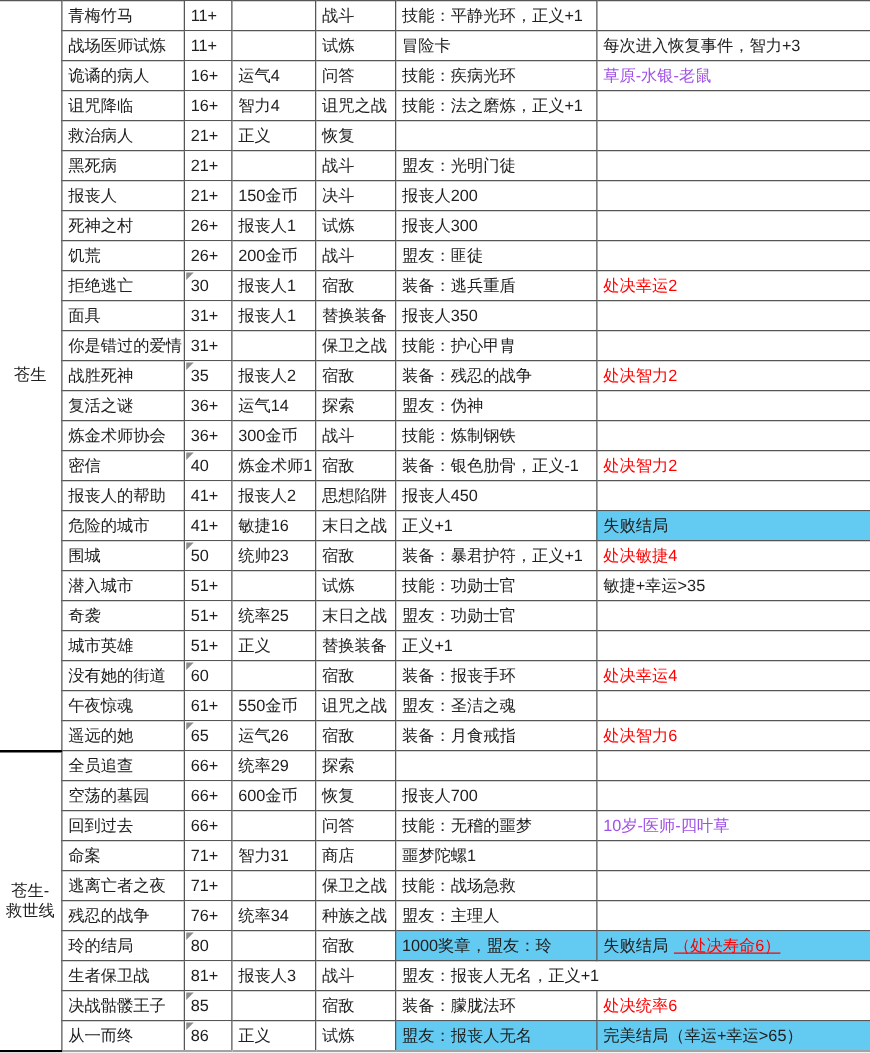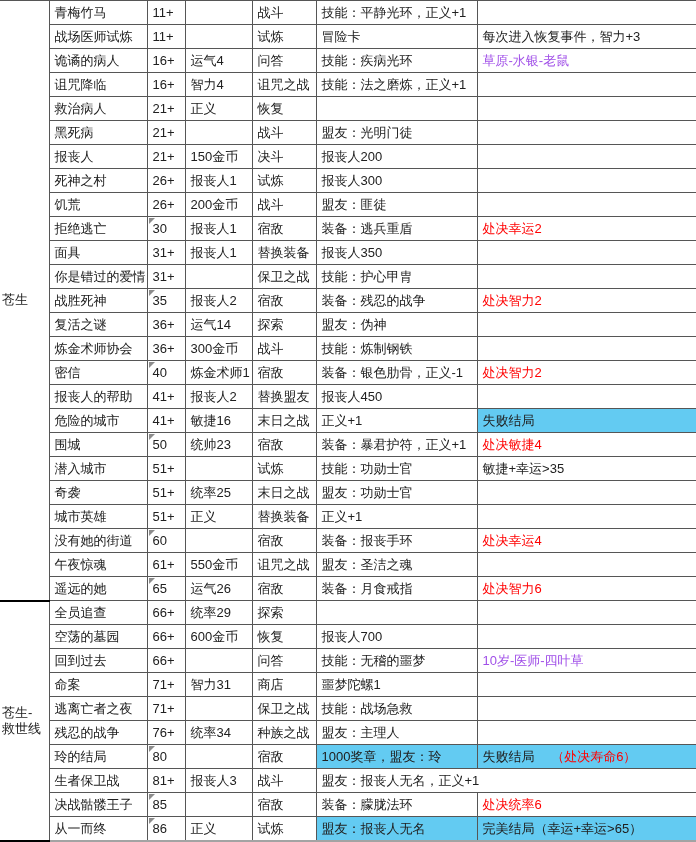--- a/index.html
+++ b/index.html
@@ -12,34 +12,34 @@
         border-bottom:2px solid #000;}
   td{
     border:1px solid #565656;
     height:24px;box-sizing:border-box;
     padding:0 0 0 5px;vertical-align:middle;
     white-space:nowrap;line-height:23px;
     background:#ffffff;
   }
   tr:last-child td{border-bottom:2px solid #a3a3a3;}
   td.section-cell{
-    border-left:none;text-align:left;padding:0 2px;
+    border-left:none;text-align:center;padding:0 2px;
     vertical-align:middle;line-height:16px;white-space:normal;
     border-bottom:2px solid #000;
   }
   td.section-cell .sec-line{display:block;}
   td.level-cell{position:relative;}
   .corner{
     position:absolute;left:1px;top:1px;width:0;height:0;
     border-left:6px solid #8c8c8c;border-bottom:6px solid transparent;
   }
   td.blue{background:var(--blue,#63CBF2);}
   .red{color:var(--red,#FF0000);}
   .purple{color:var(--purple,#A04FE8);font-weight:400;}
-  .note2{margin-left:13px;}
+  .note2{margin-left:1px;text-decoration:underline;}
 </style>
 </head>
 <body>
 
 <div id="sheet">
   <table>
     <colgroup>
       <col style="width:49px">
         <col style="width:98px">
         <col style="width:38px">
@@ -177,21 +177,21 @@
           <td class="level-cell"><span class="corner"></span><span>40</span></td>
           <td><span>炼金术师1</span></td>
           <td><span>宿敌</span></td>
           <td><span>装备：银色肋骨，正义-1</span></td>
           <td><span class="red">处决智力2</span></td>
         </tr>
         <tr>
           <td><span>报丧人的帮助</span></td>
           <td class="level-cell"><span>41+</span></td>
           <td><span>报丧人2</span></td>
-          <td><span>替换盟友</span></td>
+          <td><span>思想陷阱</span></td>
           <td><span>报丧人450</span></td>
           <td><span></span></td>
         </tr>
         <tr>
           <td><span>危险的城市</span></td>
           <td class="level-cell"><span>41+</span></td>
           <td><span>敏捷16</span></td>
           <td><span>末日之战</span></td>
           <td><span>正义+1</span></td>
           <td class="blue"><span>失败结局</span></td>

